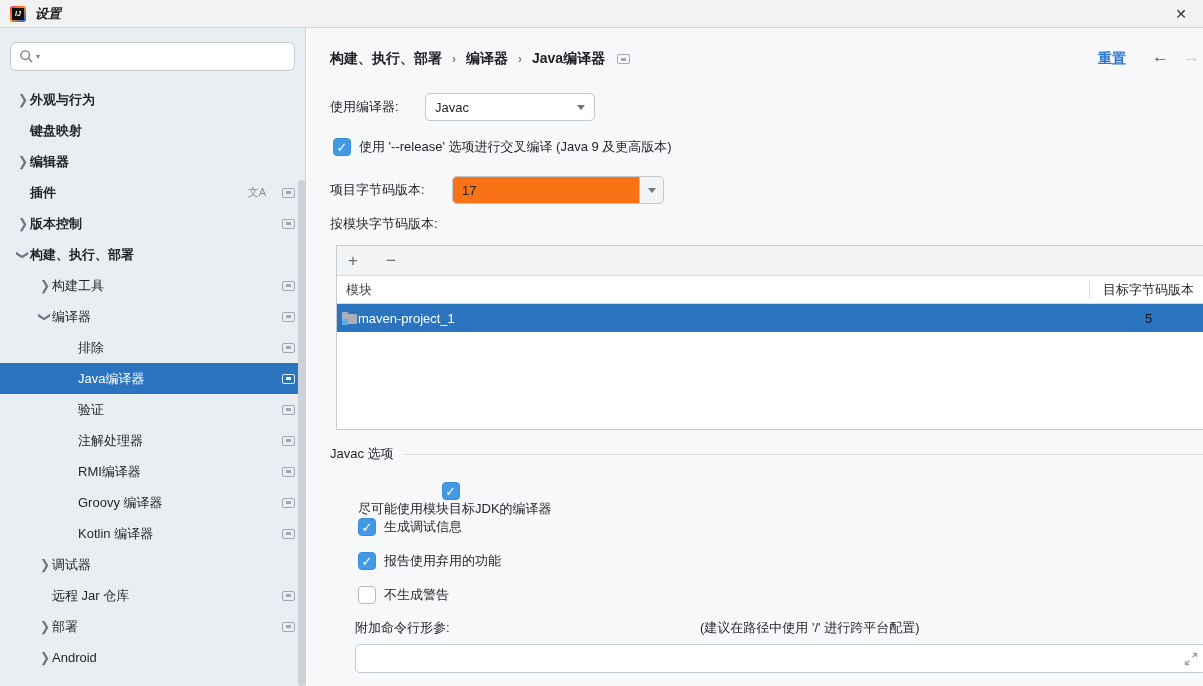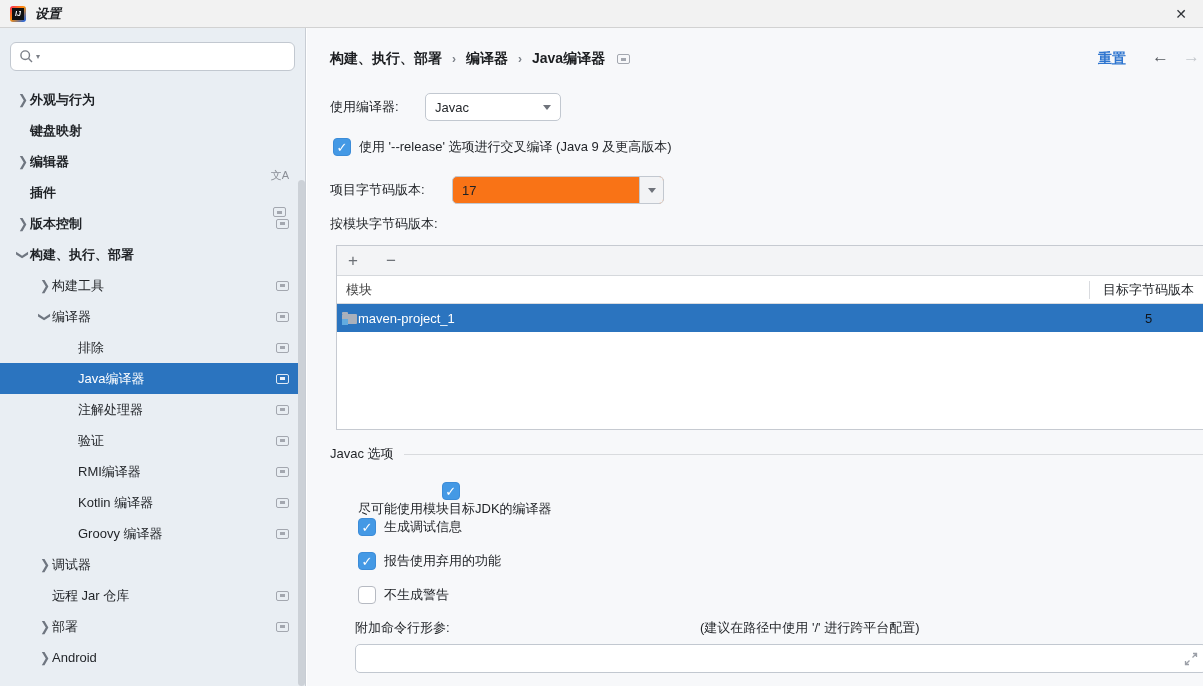--- a/index.html
+++ b/index.html
@@ -28,21 +28,21 @@
   .tree{position:absolute;left:0;top:56px;right:0;bottom:0;}
   .trow{height:31px;display:flex;align-items:center;position:relative;cursor:pointer;}
   .trow .chv{width:14px;text-align:center;color:#6f7680;font-size:12px;font-weight:600;
     display:inline-block;transform:scaleY(1.1);}
   .trow .chv.exp{transform:rotate(90deg);}
   .trow .chv.none{visibility:hidden;}
   .lv1{padding-left:16px;}  .lv2{padding-left:38px;}  .lv3{padding-left:58px;}
   .lv3 .chv{width:20px;}
   .b{font-weight:700;}
   .trow.sel{background:#2b74bf;color:#fff;}
-  .ticons{position:absolute;right:16px;display:flex;align-items:center;gap:24px;flex-direction:column;}
+  .ticons{position:absolute;right:10px;display:flex;align-items:center;gap:16px;}
   .mon{width:13px;height:10px;border:1px solid #a3a7af;border-radius:2px;position:relative;display:inline-block;}
   .mon::after{content:"";position:absolute;left:3px;top:2.5px;width:5px;height:3px;background:#a3a7af;}
   .mon.w{border-color:rgba(255,255,255,.85);}
   .mon.w::after{background:rgba(255,255,255,.9);}
   .txicon{font-size:11px;color:#8a8e96;letter-spacing:0;}
   .sb-thumb{position:absolute;right:0;top:152px;bottom:0;width:7px;background:#ccd1d7;border-radius:4px;}
   
   .main{position:absolute;left:307px;top:28px;width:896px;bottom:0;background:#f7f8fa;overflow:hidden;}
   .crumbrow{position:absolute;left:23px;top:18px;height:26px;display:flex;align-items:center;font-size:14px;}
   .crumb{font-weight:700;color:#1c1e21;}
@@ -168,49 +168,49 @@
     </div>
     <div class="trow lv3 sel">
       <span class="chv none">❯</span>
       <span>Java编译器</span>
       <span class="ticons">
           <span class="mon w"></span>
         </span>
     </div>
     <div class="trow lv3">
       <span class="chv none">❯</span>
+      <span>验证</span>
+      <span class="ticons">
+          <span class="mon"></span>
+        </span>
+    </div>
+    <div class="trow lv3">
+      <span class="chv none">❯</span>
       <span>注解处理器</span>
       <span class="ticons">
           <span class="mon"></span>
         </span>
     </div>
     <div class="trow lv3">
       <span class="chv none">❯</span>
-      <span>验证</span>
-      <span class="ticons">
-          <span class="mon"></span>
-        </span>
-    </div>
-    <div class="trow lv3">
-      <span class="chv none">❯</span>
       <span>RMI编译器</span>
       <span class="ticons">
           <span class="mon"></span>
         </span>
     </div>
     <div class="trow lv3">
       <span class="chv none">❯</span>
+      <span>Groovy 编译器</span>
+      <span class="ticons">
+          <span class="mon"></span>
+        </span>
+    </div>
+    <div class="trow lv3">
+      <span class="chv none">❯</span>
       <span>Kotlin 编译器</span>
-      <span class="ticons">
-          <span class="mon"></span>
-        </span>
-    </div>
-    <div class="trow lv3">
-      <span class="chv none">❯</span>
-      <span>Groovy 编译器</span>
       <span class="ticons">
           <span class="mon"></span>
         </span>
     </div>
     <div class="trow lv2">
       <span class="chv">❯</span>
       <span>调试器</span>
     </div>
     <div class="trow lv2">
       <span class="chv none">❯</span>
@@ -244,21 +244,21 @@
     <span class="crumb">Java编译器</span>
     <span class="mon"></span>
   </div>
   <span class="reset">重置</span>
   <span class="nav-arrow nav-back">←</span>
   <span class="nav-arrow nav-fwd">→</span>
 
   <div class="fieldrow" style="left:23px;top:65px;height:28px;">
     <span class="lbl">使用编译器:</span>
   </div>
-  <div class="dd" style="position:absolute;left:118px;top:65px;width:136px;">
+  <div class="dd" style="position:absolute;left:118px;top:65px;width:170px;">
     <span>Javac</span>
     <span class="arr"></span>
   </div>
 
   <div class="fieldrow" style="left:26px;top:108px;height:22px;">
     <span class="ck on"></span>
     <span class="lbl">使用 '--release' 选项进行交叉编译 (Java 9 及更高版本)</span>
   </div>
 
   <div class="fieldrow" style="left:23px;top:148px;height:28px;">

